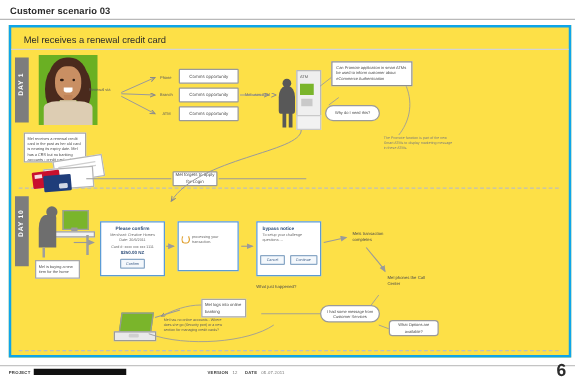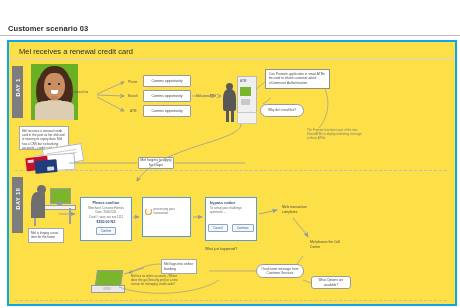--- a/index.html
+++ b/index.html
@@ -1,21 +1,21 @@
 <!DOCTYPE html>
 <html><head>
 <meta charset="utf-8">
 <style>
   html,body{margin:0;padding:0;}
   body{
     width:460px;height:308px;background:#ffffff;
     font-family:"Liberation Sans", sans-serif;
     color:#3a3a3a;overflow:hidden;position:relative;
   }
-  .page{position:absolute;inset:0;margin-top:20px;}
+  .page{position:absolute;inset:0;}
 
   
   .hdr{position:absolute;left:8px;top:4px;font-size:7.5px;font-weight:bold;color:#2b2b2b;letter-spacing:.1px;}
   .hdr-rule{position:absolute;left:0;top:15px;width:460px;height:1px;background:#b9b9b9;}
 
   
   .board{position:absolute;left:7px;top:20px;width:446px;height:262px;border:2px solid #0ea5e9;background:#fde047;}
   .title{position:absolute;left:10px;top:5px;font-size:7.5px;color:#2b2b2b;}
   .title-rule{position:absolute;left:0;top:17px;width:446px;height:1px;background:#d4d4d4;}
 

